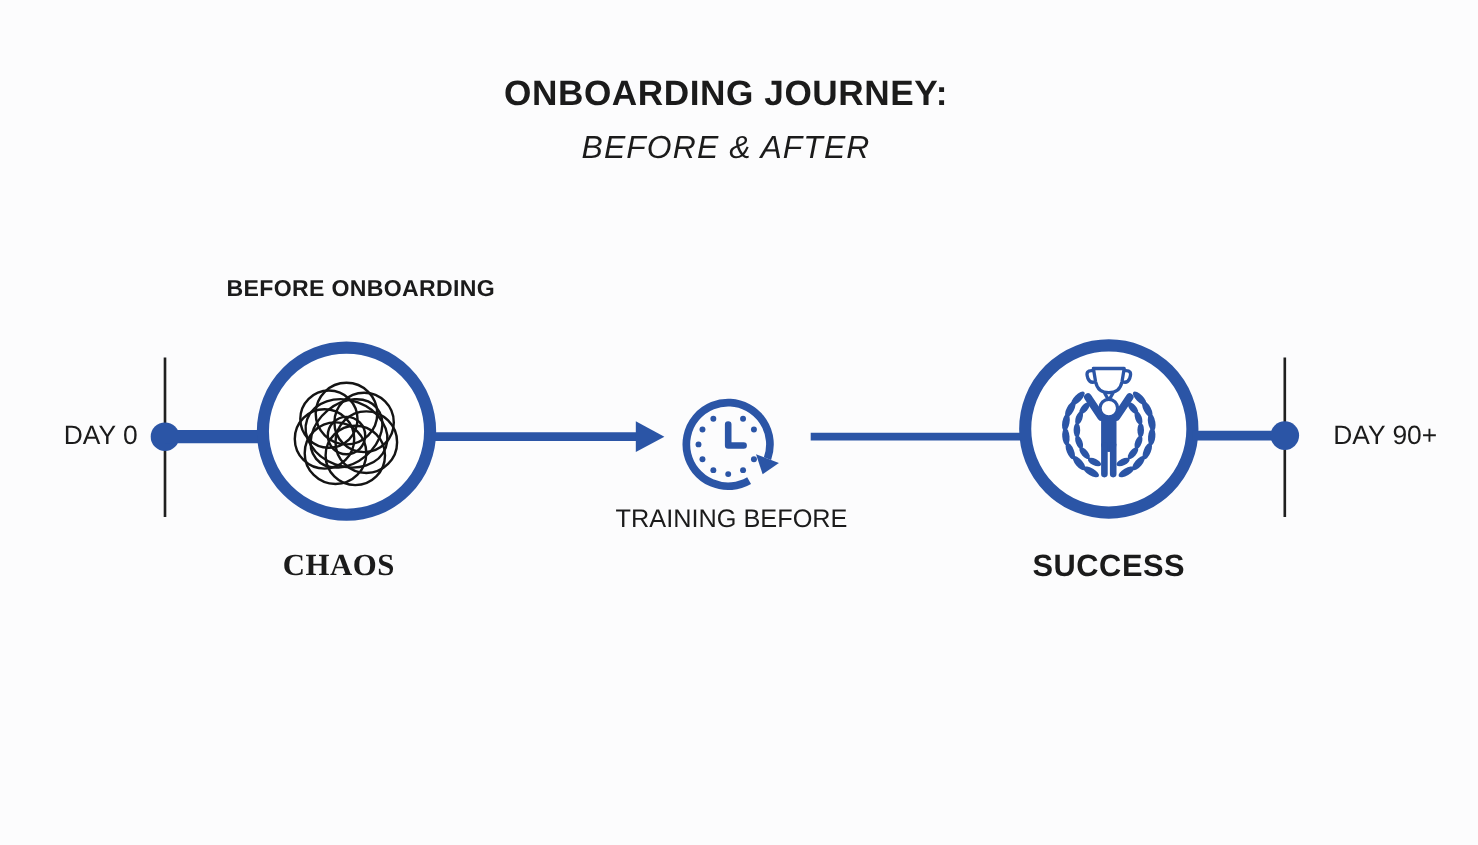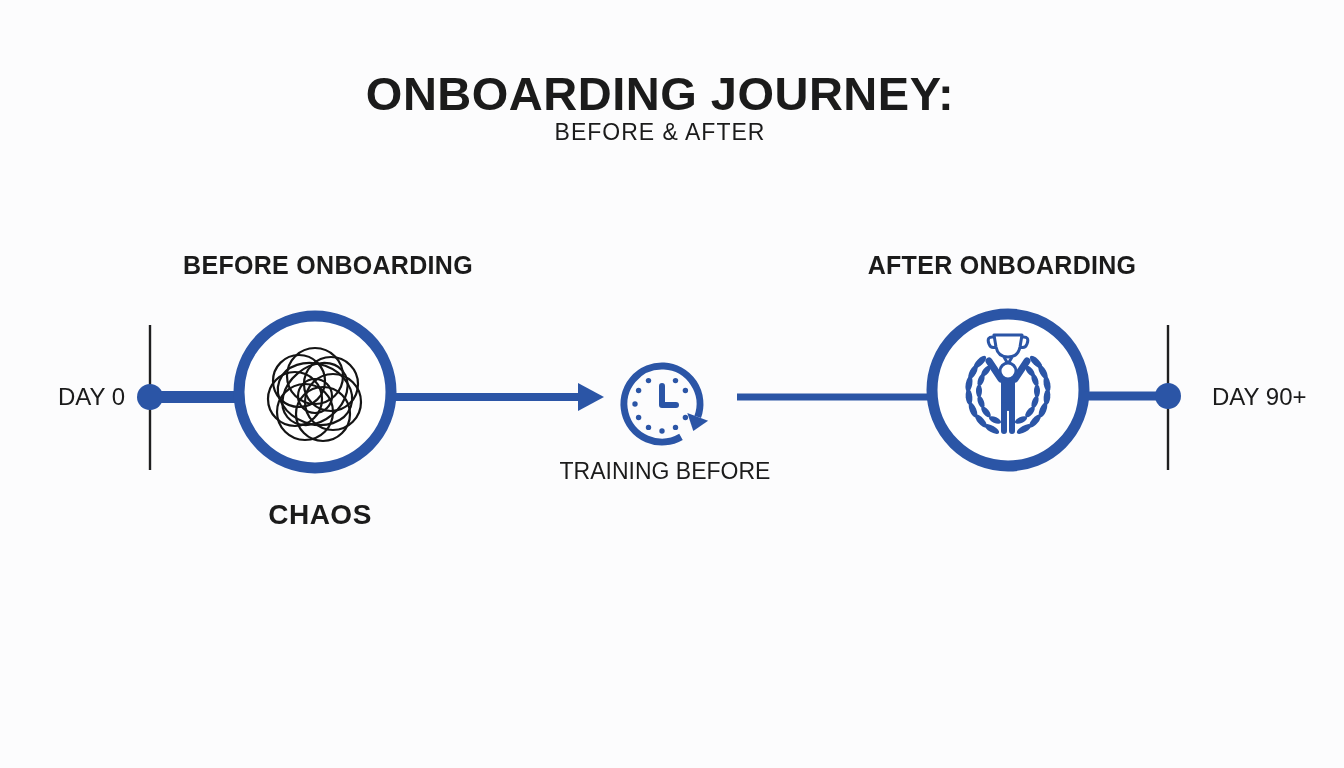--- a/index.html
+++ b/index.html
@@ -17,46 +17,46 @@
     height: 768px;
     background: var(--background);
     font-family: "Liberation Sans", sans-serif;
     color: var(--text-dark);
     overflow: hidden;
   }
   .abs { position: absolute; }
   .centered { transform: translateX(-50%); white-space: nowrap; }
   .title-main {
     left: 660px; top: 66px;
-    font-size: 47px; font-weight: 700; letter-spacing: 0.5px;
+    font-size: 32px; font-weight: 700; letter-spacing: 0.5px;
   }
   .title-sub {
     left: 660px; top: 119px;
-    font-size: 23px; font-weight: 400; letter-spacing: 1px;
+    font-size: 29px; font-weight: 400; letter-spacing: 1px; font-style: italic;
   }
   .stage-heading {
-    font-size: 25px; font-weight: 700; letter-spacing: 0.3px;
+    font-size: 21px; font-weight: 700; letter-spacing: 0.3px;
   }
   .stage-heading.before { left: 328px; top: 251px; }
   .stage-heading.after  { left: 1002px; top: 251px; }
   .day-label {
     font-size: 24px; font-weight: 500; line-height: 26px;
     white-space: nowrap;
     text-align: right;
   }
   .day-label.start { left: 58px; top: 384px; }
   .day-label.end   { left: 1191px; top: 384px; margin-left: 21px; }
   .training-label {
     left: 665px; top: 458px;
     font-size: 23px; font-weight: 400;
   }
   .caption {
     font-size: 28px; font-weight: 700; letter-spacing: 0.5px;
   }
-  .caption.chaos   { left: 320px; top: 499px; }
+  .caption.chaos   { left: 308px; top: 499px; font-family: Liberation Serif, serif; }
   .caption.success { left: 1008px; top: 499px; }
 
   svg.diagram { position: absolute; left: 0; top: 0; }
   .blue-fill   { fill: var(--accent-blue); }
   .blue-line   { stroke: var(--accent-blue); fill: none; }
   .blue-circle { stroke: var(--accent-blue); fill: #ffffff; }
   .black-tick  { stroke: var(--line-black); stroke-width: 2.4; }
   .scribble    { stroke: var(--scribble-black); stroke-width: 2.2; fill: none; }
   .icon-stroke { stroke: var(--accent-blue); fill: none; }
   .icon-stroke-white { stroke: var(--accent-blue); fill: #ffffff; }
@@ -165,22 +165,22 @@
 
     <line x1="1168" y1="325" x2="1168" y2="470" class="black-tick"></line>
 
     <circle cx="1168" cy="396" r="13" class="blue-fill"></circle>
   </svg>
 
   <div class="abs centered title-main">ONBOARDING JOURNEY:</div>
   <div class="abs centered title-sub">BEFORE &amp; AFTER</div>
 
   <div class="abs centered stage-heading before">BEFORE ONBOARDING</div>
-  <div class="abs centered stage-heading after">AFTER ONBOARDING</div>
 
   <div class="abs day-label start">DAY 0</div>
   <div class="abs day-label end">DAY 90+</div>
 
   <div class="abs centered training-label">TRAINING BEFORE</div>
 
   <div class="abs centered caption chaos">CHAOS</div>
+  <div class="abs centered caption success">SUCCESS</div>
 
 </div>
 
 </body></html>

